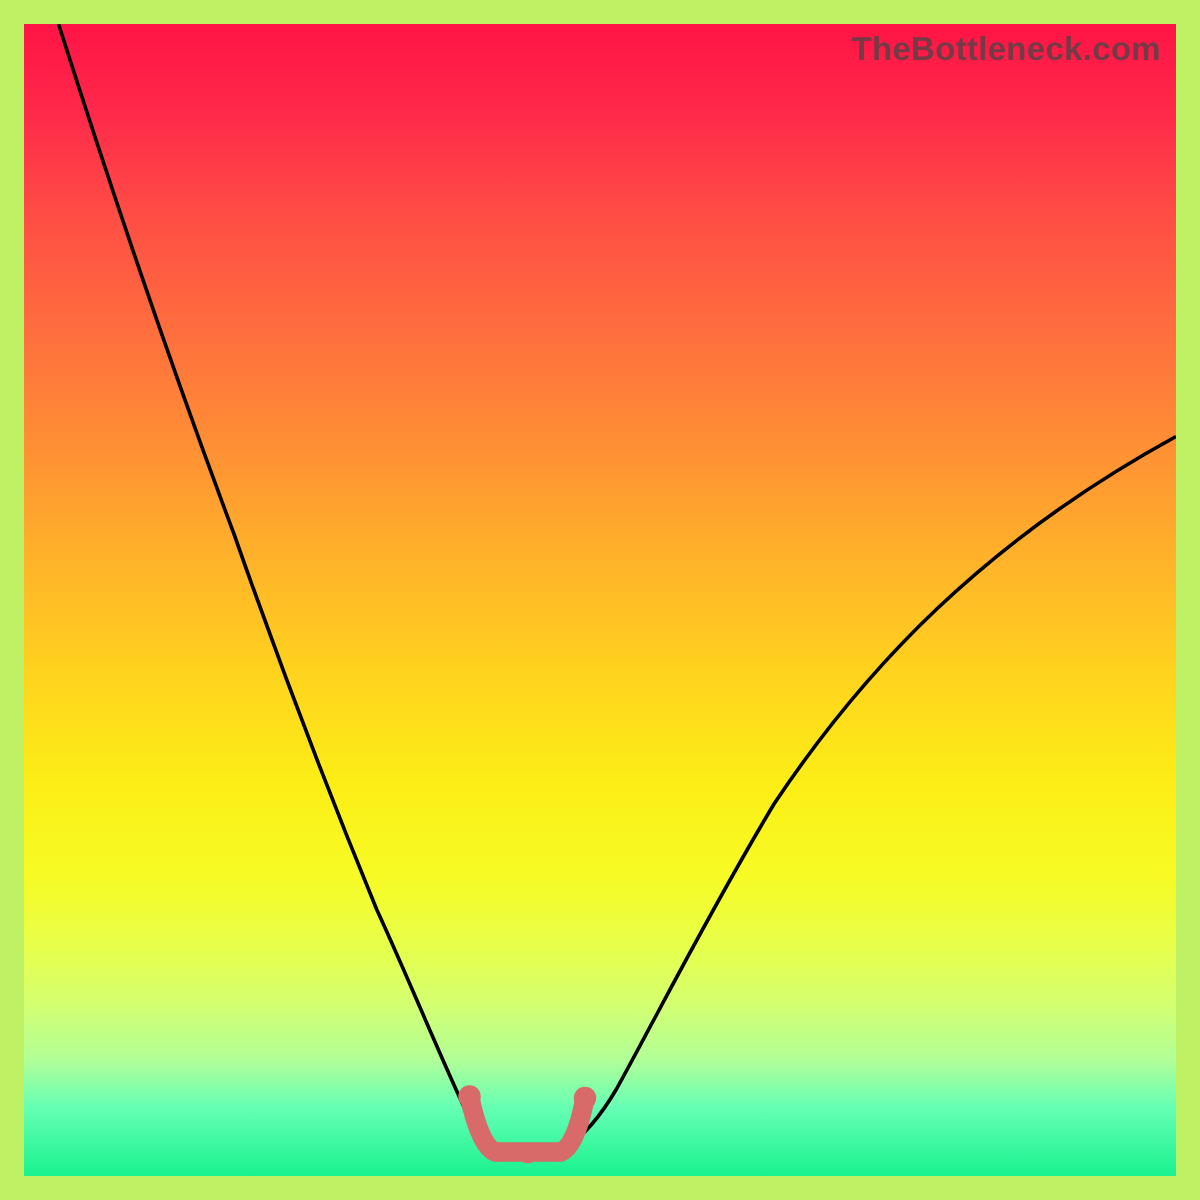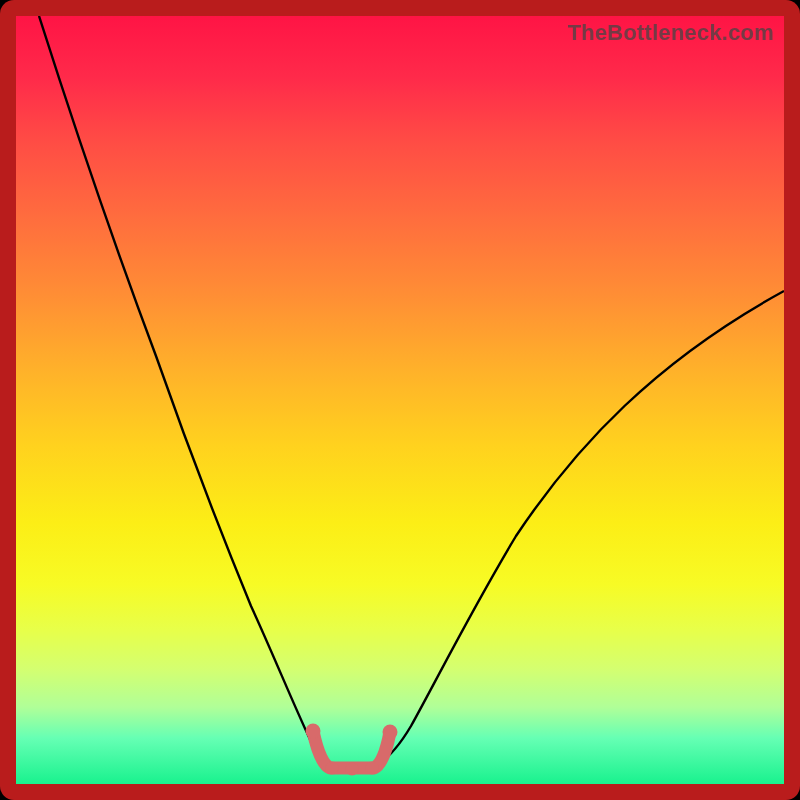--- a/index.html
+++ b/index.html
@@ -1,22 +1,21 @@
 <!DOCTYPE html>
 <html><head>
 <meta charset="utf-8">
 <style>
   * { margin: 0; padding: 0; box-sizing: border-box; }
   html, body { width: 800px; height: 800px; overflow: hidden; background: #000; }
   .frame {
     position: relative;
     width: 800px;
     height: 800px;
-    background: #b91c1c;
-    border-radius: 14px;
+    background: #bef264;
   }
   .plot {
     position: absolute;
     left: 16px;
     top: 16px;
     width: 768px;
     height: 768px;
     background: linear-gradient(
       to bottom,
       #ff1445 0%,

